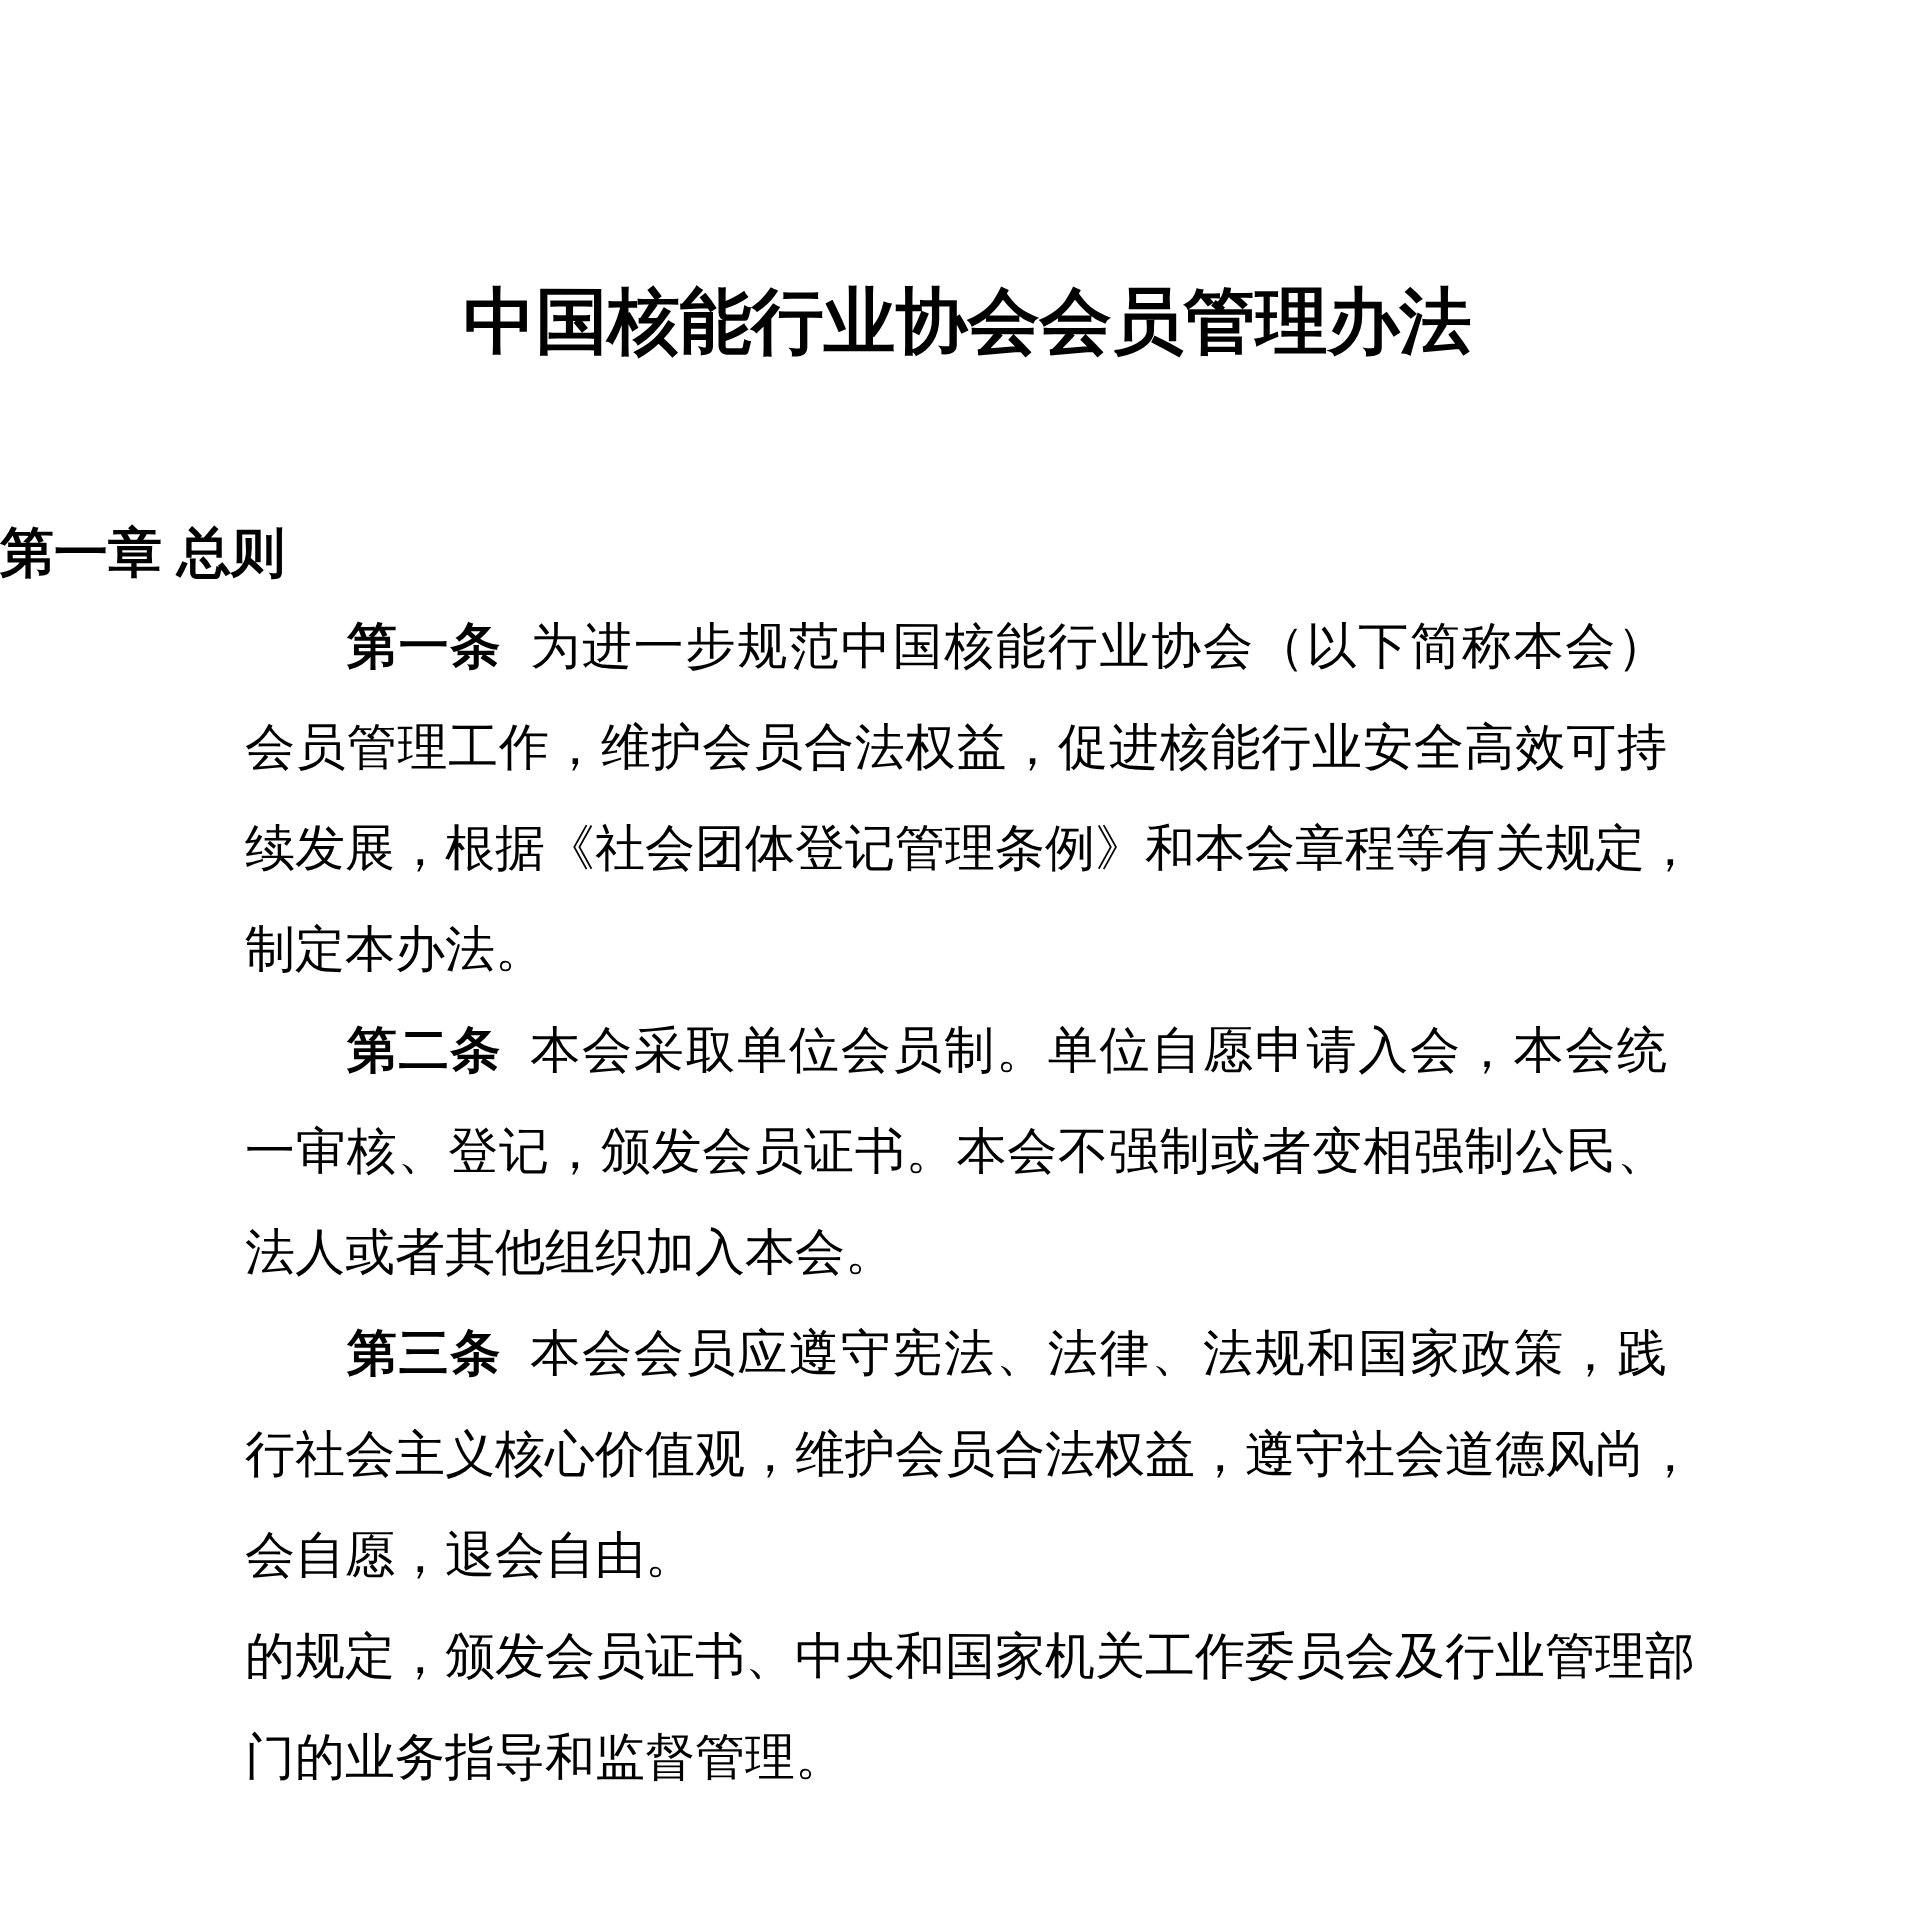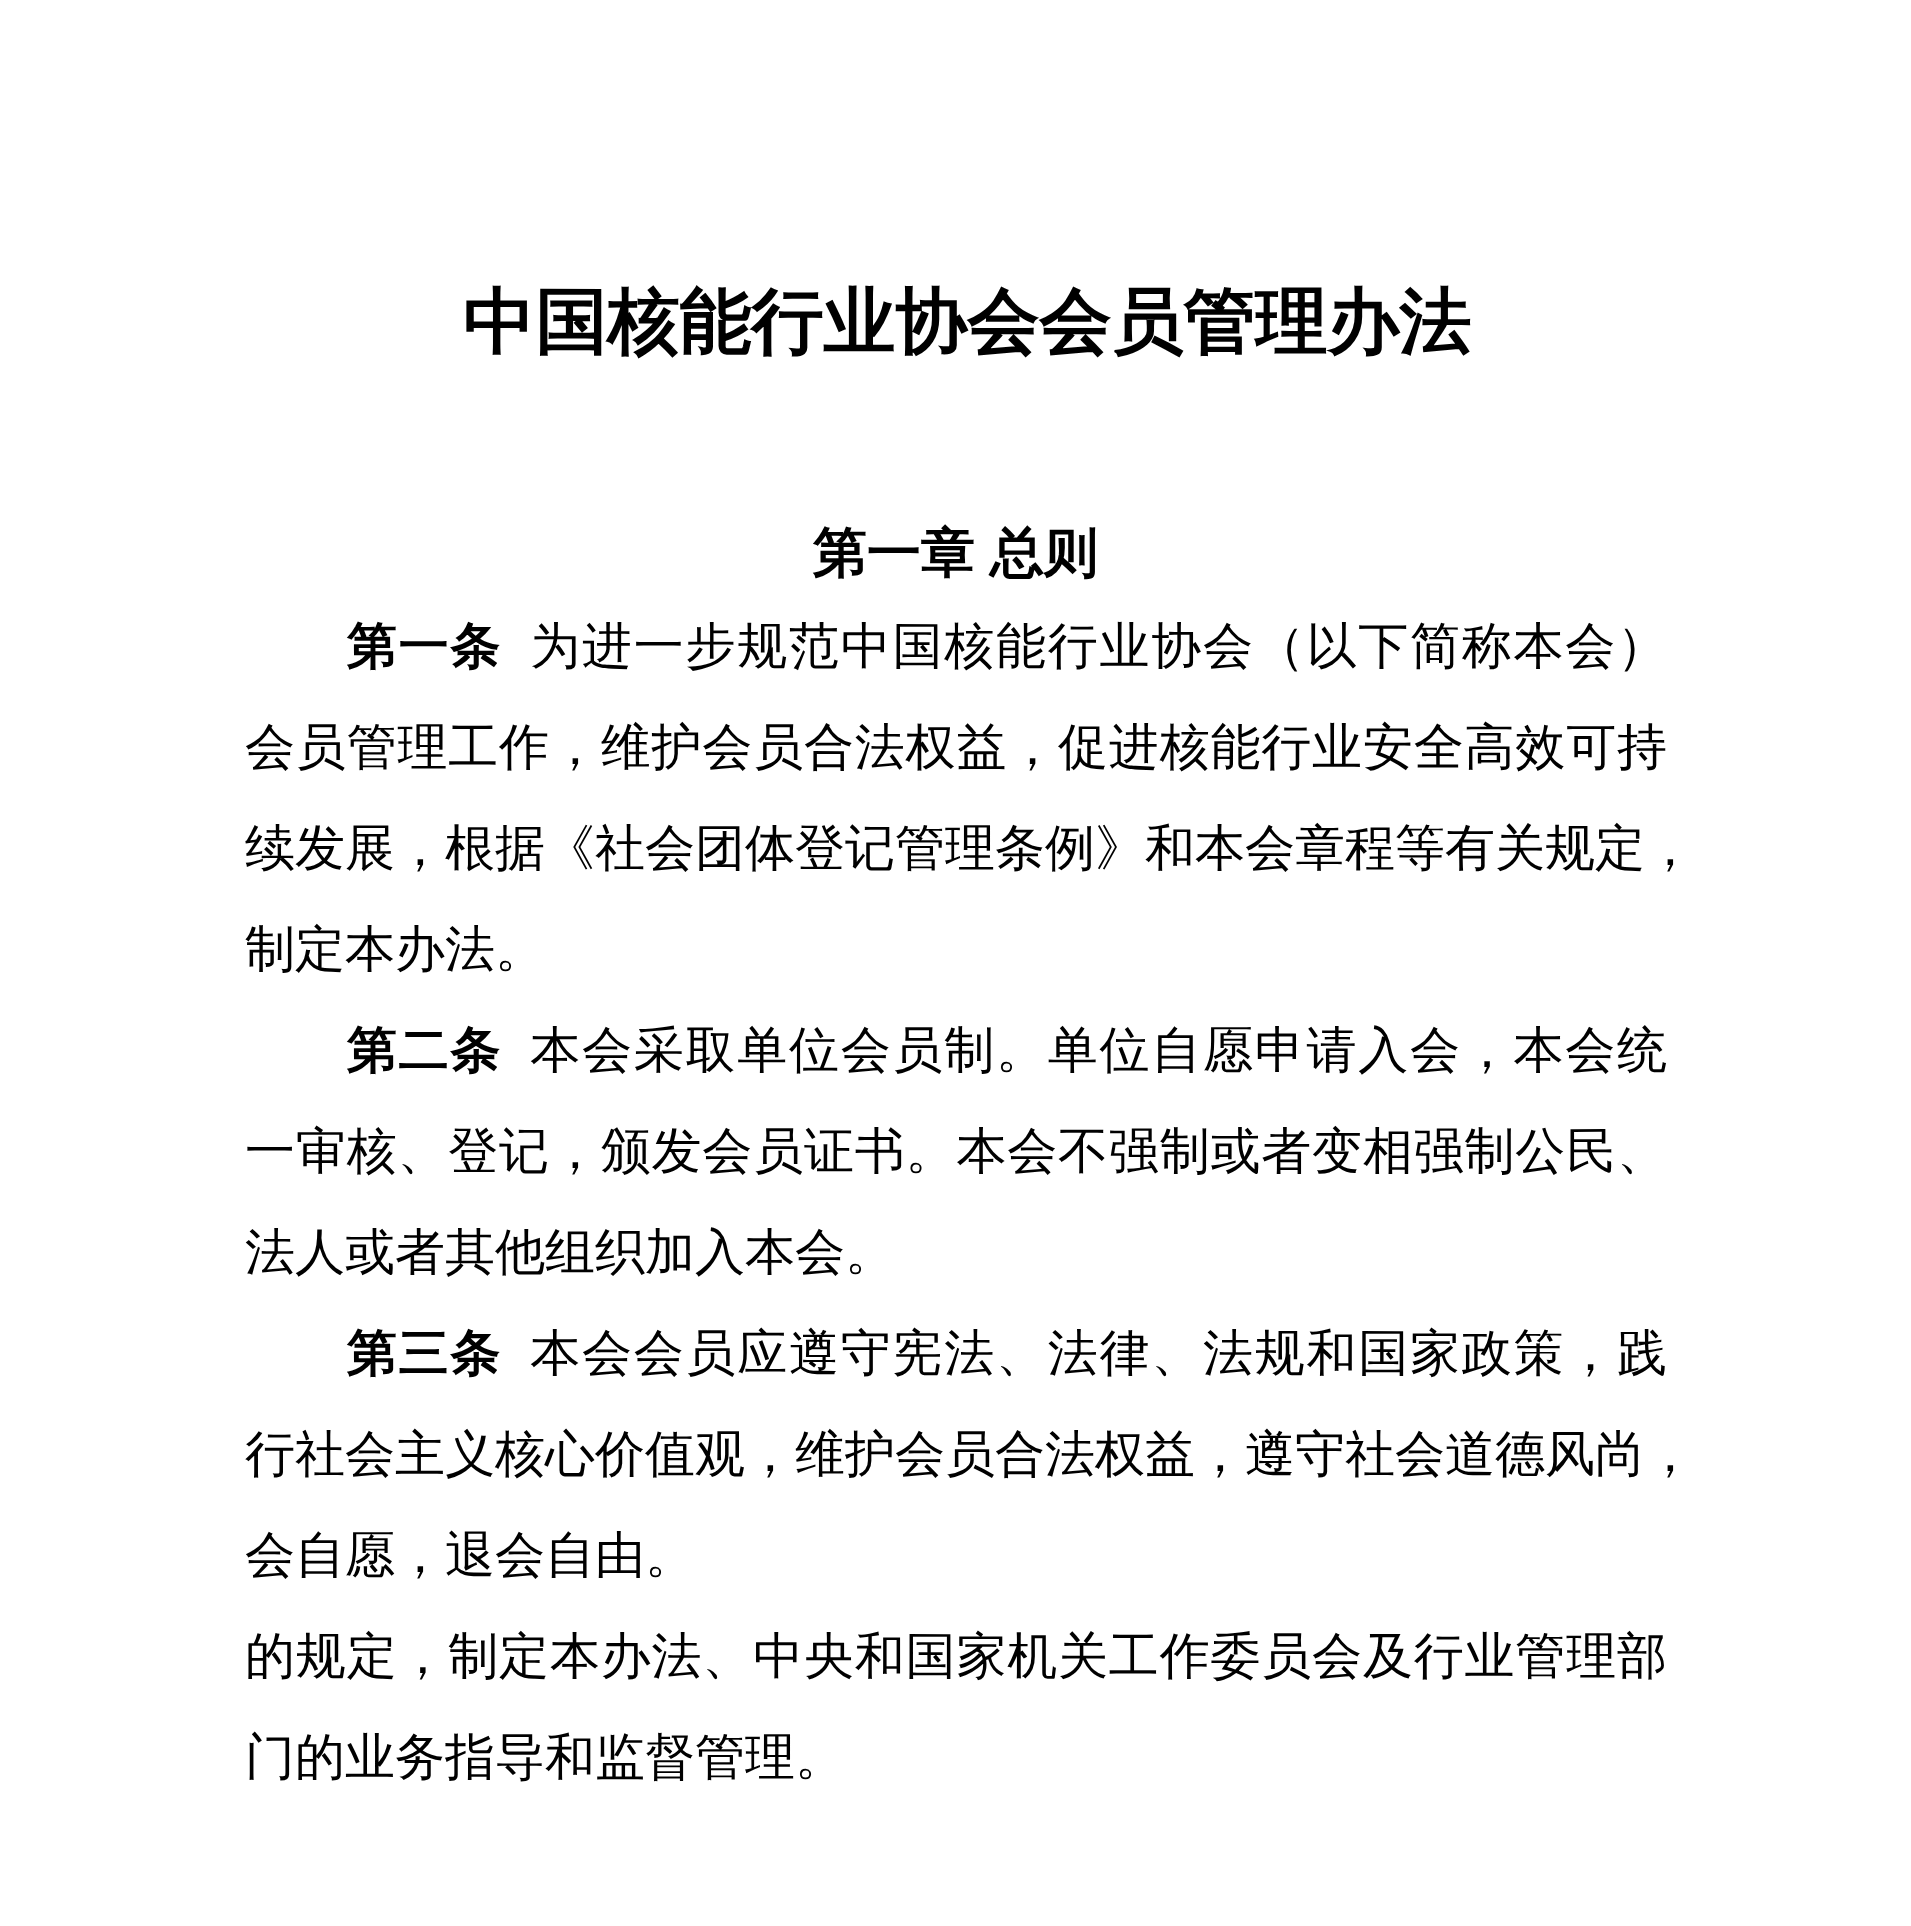--- a/index.html
+++ b/index.html
@@ -27,21 +27,21 @@
     line-height: 85px;
     font-weight: 700;
     font-family: "Liberation Serif", "DejaVu Serif", serif;
   }
   .chapter1-heading {
     position: absolute;
     left: 0;
     top: 521px;
     width: 100%;
     margin: 0;
-    text-align: center;
+    text-align: left;
     font-size: 54px;
     line-height: 62px;
     font-weight: 700;
     font-family: "Liberation Sans", "DejaVu Sans", sans-serif;
   }
   .body-text {
     position: absolute;
     left: 245px;
     top: 596px;
     width: 1422px;
@@ -80,18 +80,18 @@
       <div class="line fill indent"><span class="article-label">第一条</span><span>为进一步规范中国核能行业协会（以下简称本会）</span></div>
       <div class="line fill"><span>会员管理工作，维护会员合法权益，促进核能行业安全高效可持</span></div>
       <div class="line fill"><span>续发展，根据《社会团体登记管理条例》和本会章程等有关规定，</span></div>
       <div class="line"><span>制定本办法。</span></div>
       <div class="line fill indent"><span class="article-label">第二条</span><span>本会采取单位会员制。单位自愿申请入会，本会统</span></div>
       <div class="line fill"><span>一审核、登记，颁发会员证书。本会不强制或者变相强制公民、</span></div>
       <div class="line"><span>法人或者其他组织加入本会。</span></div>
       <div class="line fill indent"><span class="article-label">第三条</span><span>本会会员应遵守宪法、法律、法规和国家政策，践</span></div>
       <div class="line fill"><span>行社会主义核心价值观，维护会员合法权益，遵守社会道德风尚，</span></div>
       <div class="line"><span>会自愿，退会自由。</span></div>
-      <div class="line fill"><span>的规定，制定本办法、中央和国家机关工作委员会及行业管理部</span></div>
+      <div class="line fill"><span>的规定，颁发会员证书、中央和国家机关工作委员会及行业管理部</span></div>
       <div class="line"><span>门的业务指导和监督管理。</span></div>
     </div>
 
 </div>
 
 
 </body></html>

